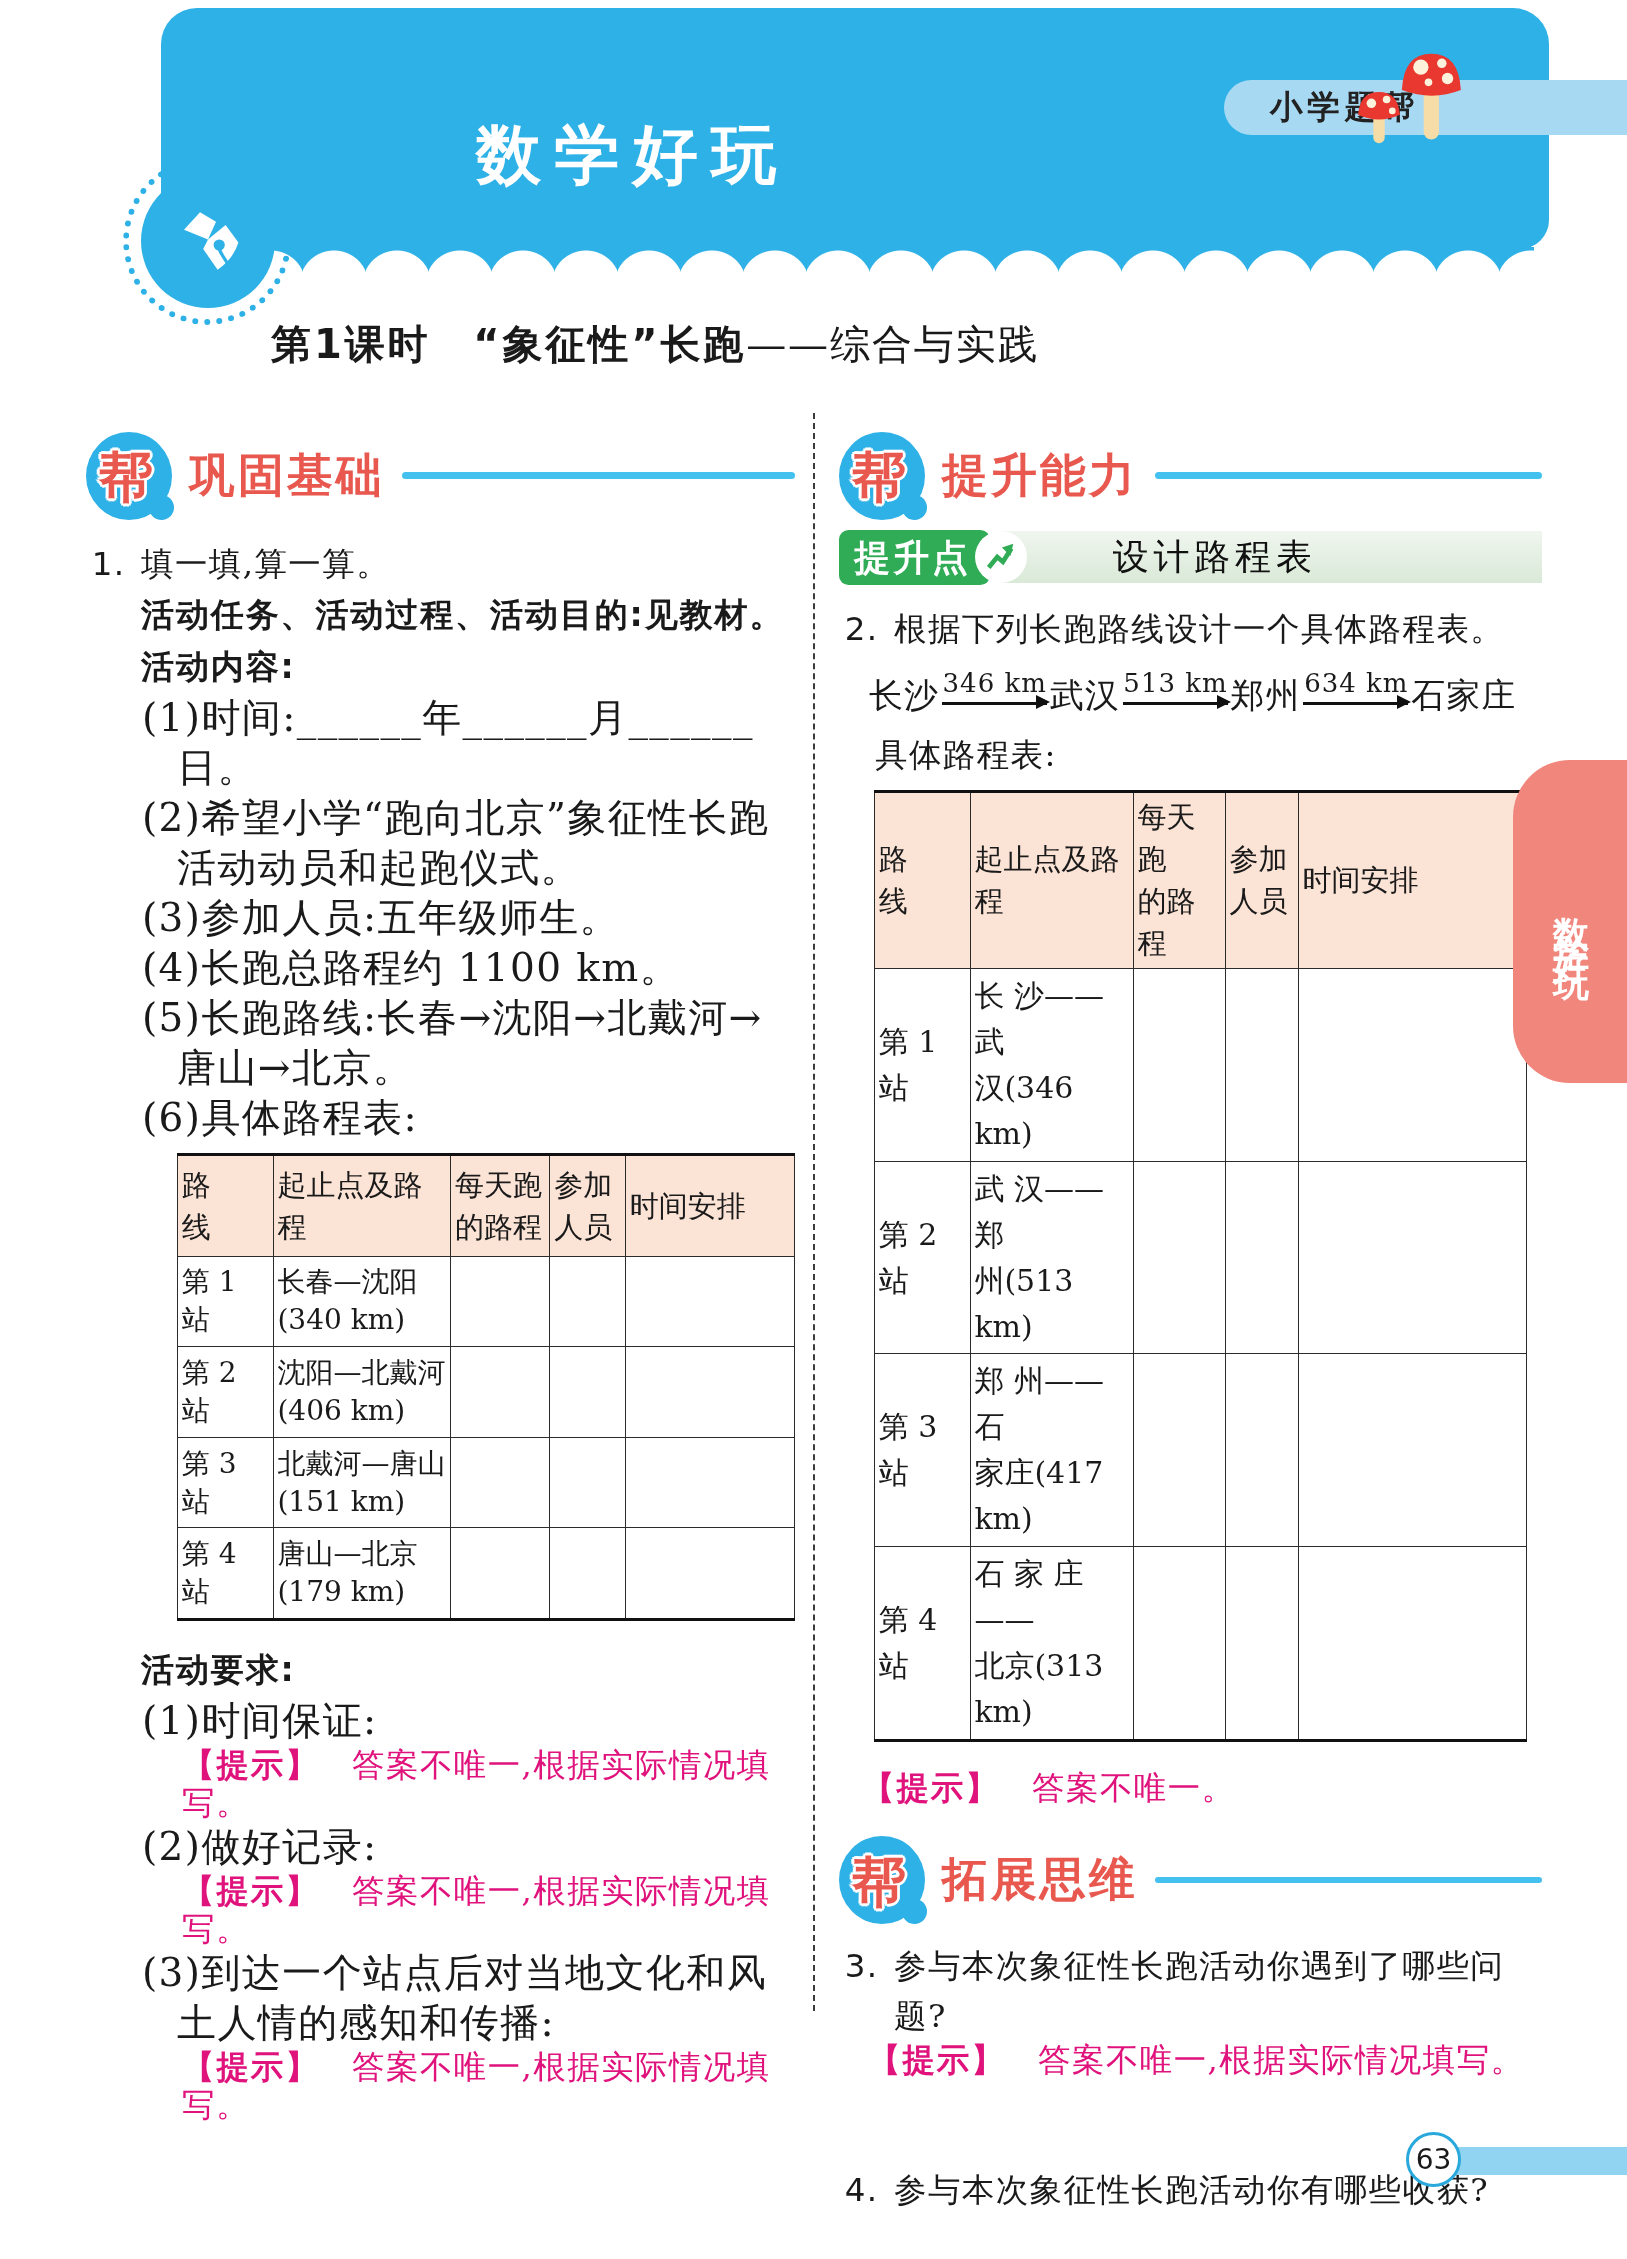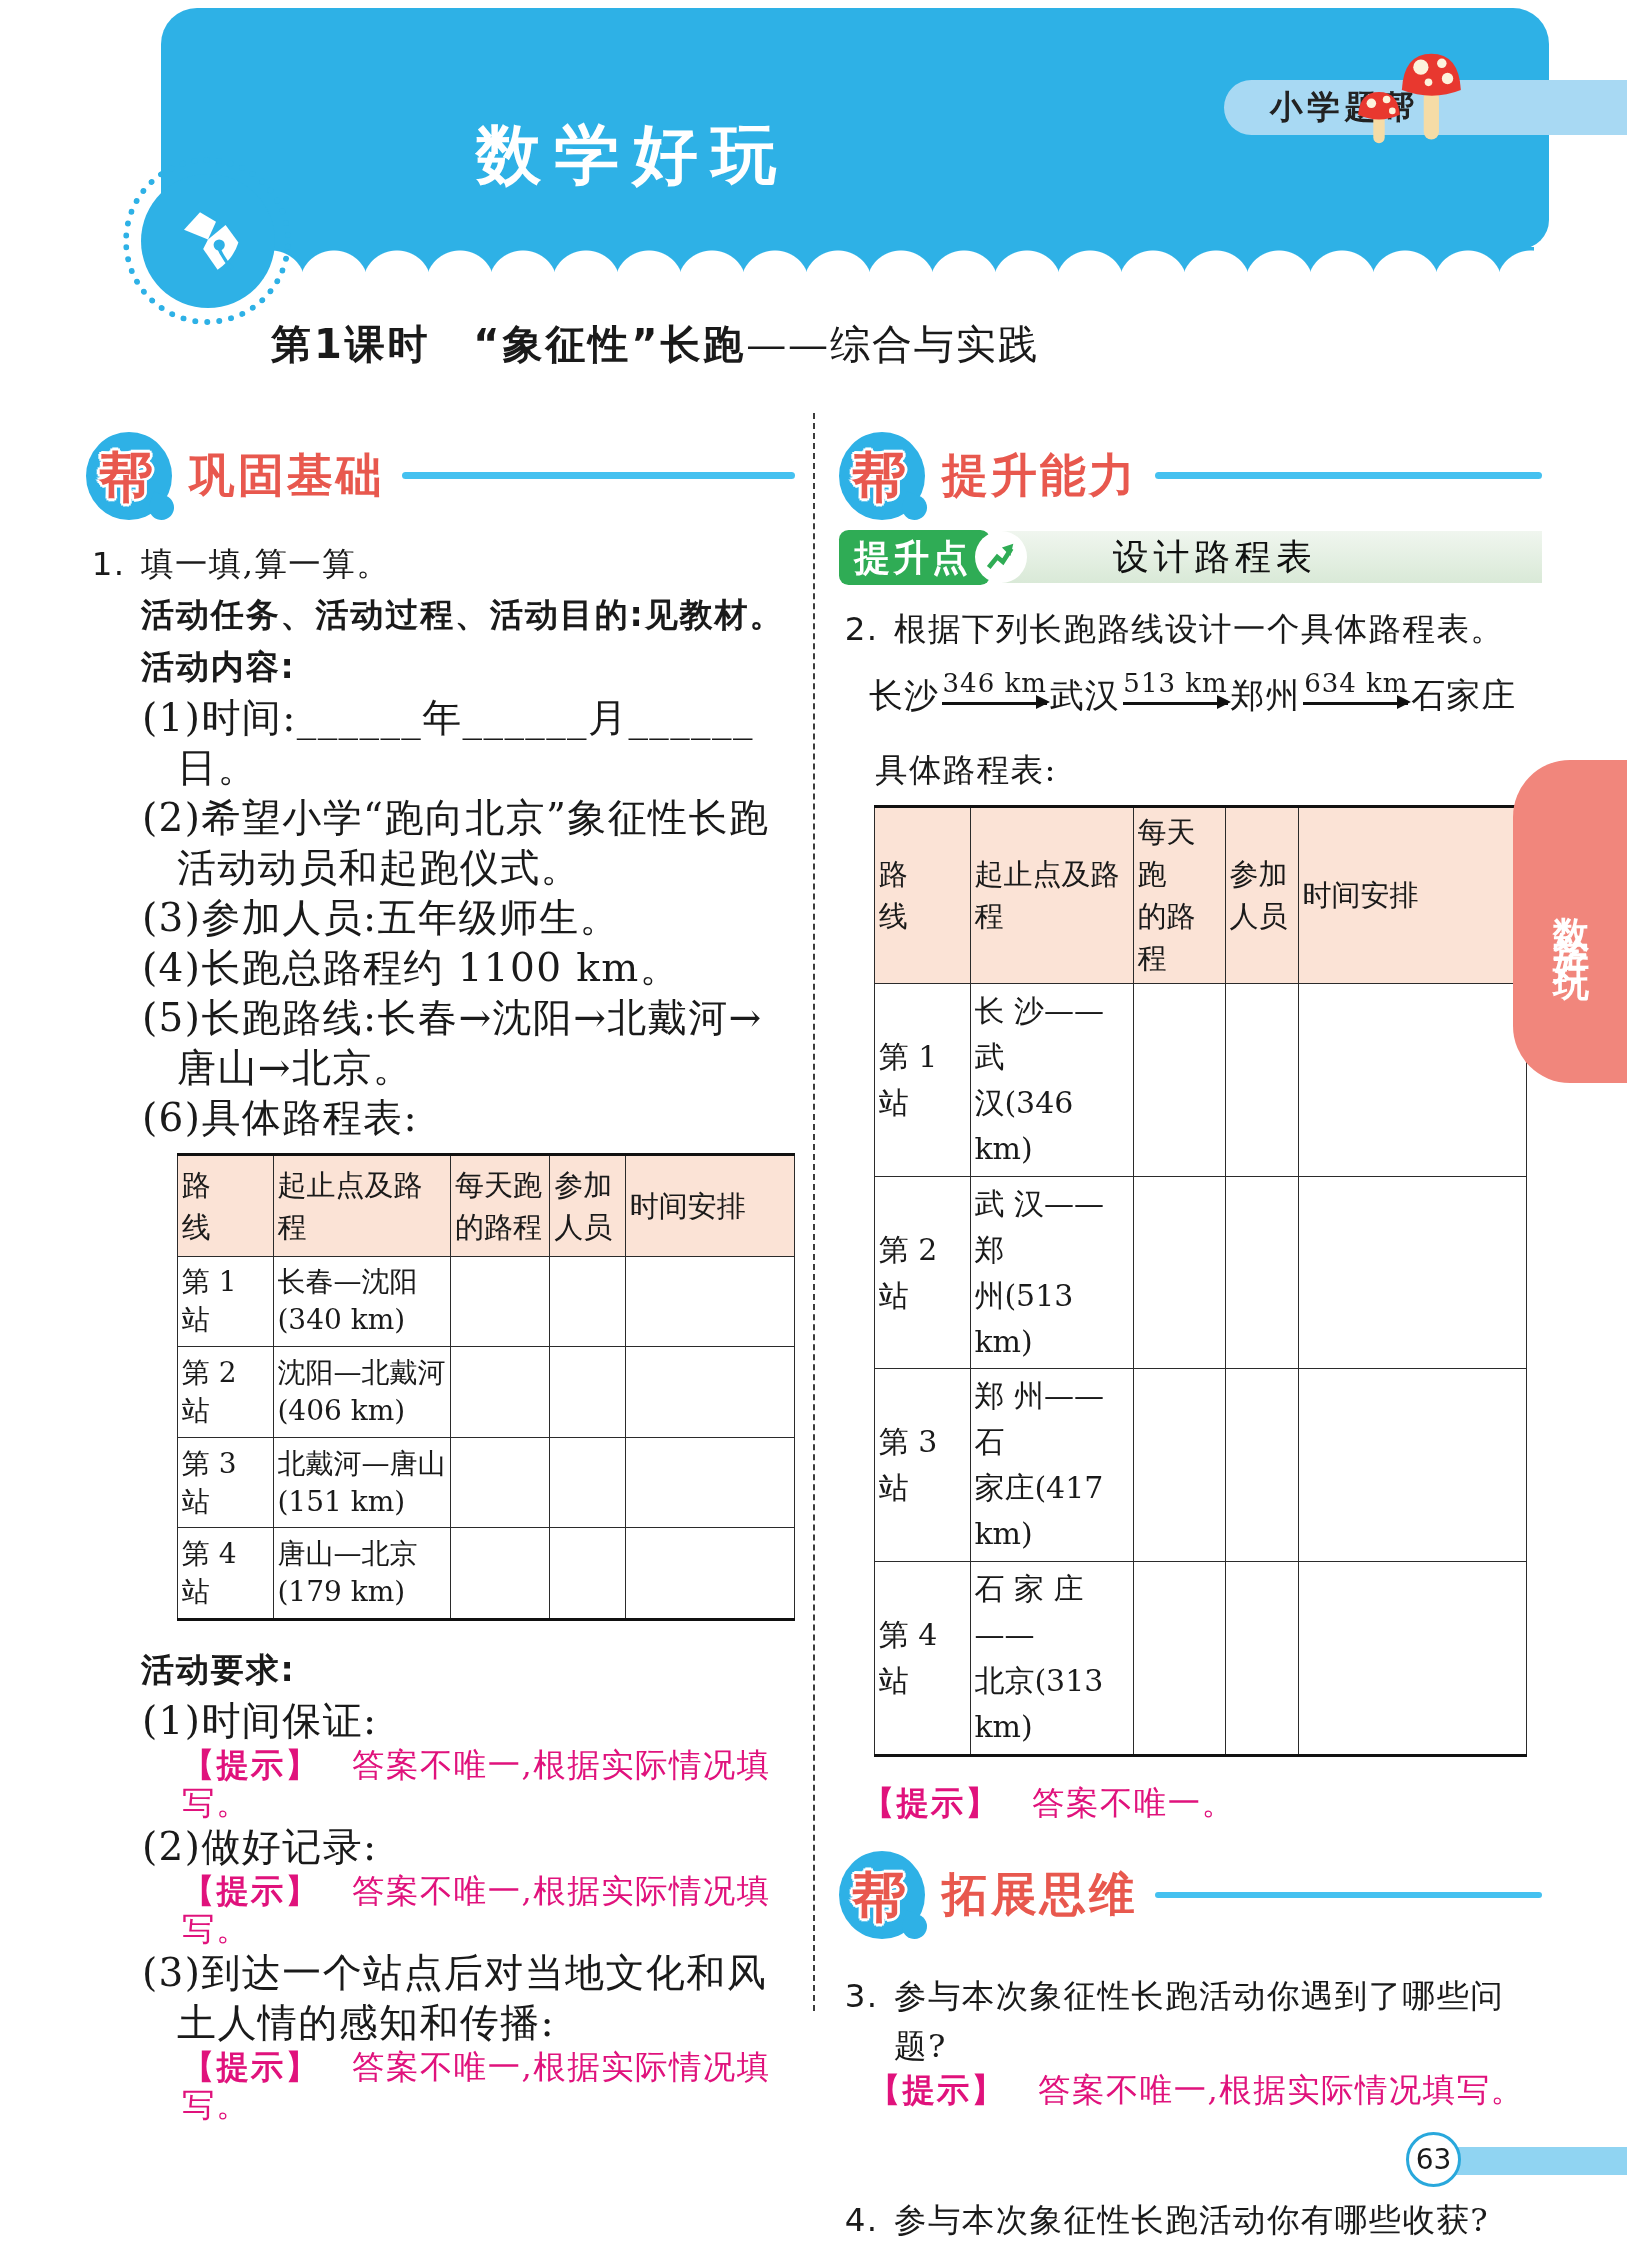--- a/index.html
+++ b/index.html
@@ -112,21 +112,21 @@
   .side-tab span { writing-mode:vertical-rl; text-orientation:upright; color:#fff;
     font-family:"DejaVu Sans",sans-serif; font-weight:bold; font-size:36px;
     letter-spacing:17px; }
   .page-bar { position:absolute; left:1434px; top:2147px; width:194px; height:28px;
     background:#90D4F2; }
   .page-circle { position:absolute; left:1406px; top:2132px; width:55px; height:55px;
     background:#fff; border:3.8px solid #29A8DC; border-radius:50%; box-sizing:border-box;
     display:flex; align-items:center; justify-content:center;
     font-family:"DejaVu Sans",sans-serif; font-size:28px; z-index:2; }
 
-  .mt8{margin-top:25px}.mt14{margin-top:13.4px}.mt20{margin-top:19px}.mt24{margin-top:23px}
+  .mt8{margin-top:10px}.mt14{margin-top:13.4px}.mt20{margin-top:19px}.mt24{margin-top:23px}
   .mt28{margin-top:27px}.mt90{margin-top:86px}
 </style>
 </head>
 <body>
 
 <div class="banner">
   <div class="banner-wave"></div>
   <div class="banner-title">数学好玩</div>
 </div>
 

